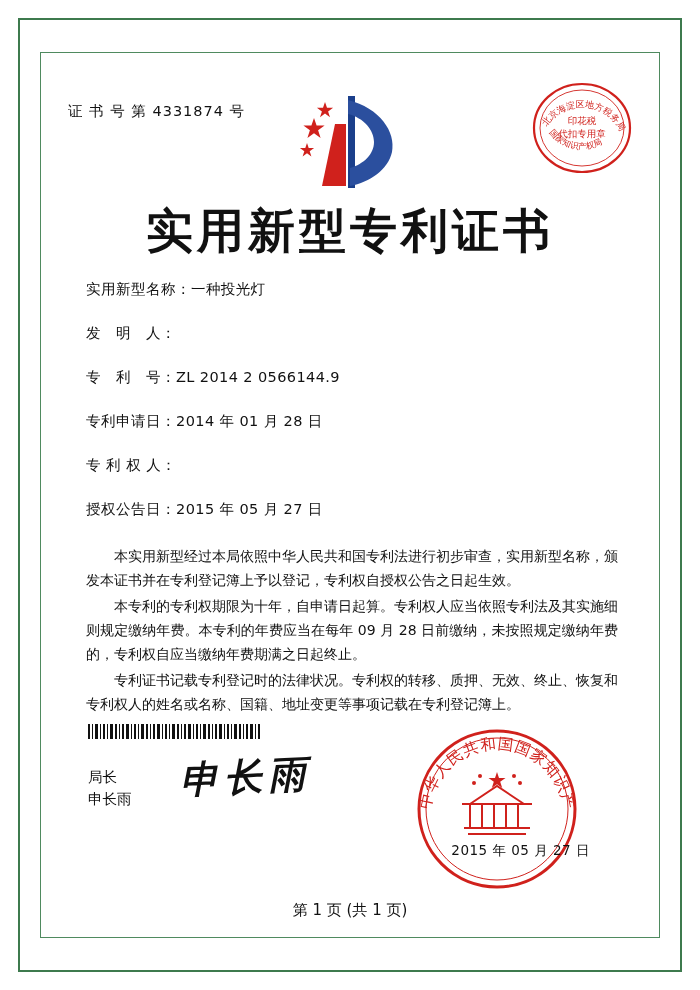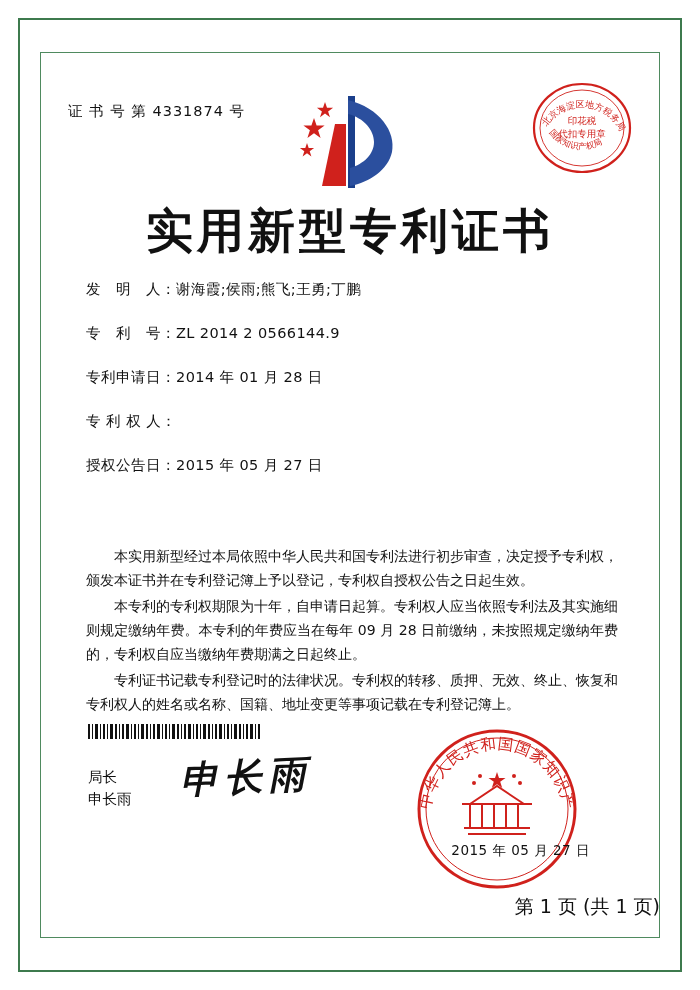--- a/index.html
+++ b/index.html
@@ -181,22 +181,22 @@
     color: #111;
     letter-spacing: 0.5px;
   }
 
   
   .footer {
     position: absolute;
     left: 0;
     right: 0;
     bottom: 18px;
-    text-align: right;
-    font-size: 19px;
+    text-align: center;
+    font-size: 15px;
     color: #111;
   }
 
   svg { display: block; }
 </style>
 </head>
 <body>
 
 <div class="page">
 
@@ -234,42 +234,45 @@
         </text>
         <text x="54" y="50" font-size="9.5" fill="#d0211c" text-anchor="middle" font-family="DejaVu Sans, sans-serif">印花税</text>
         <text x="54" y="63" font-size="9.5" fill="#d0211c" text-anchor="middle" font-family="DejaVu Sans, sans-serif">代扣专用章</text>
       </svg>
     </div>
 
     <div class="doc-title">实用新型专利证书</div>
 
     <div class="fields">
       <div class="field-row">
+        <span class="field-label">实用新型名称：</span>
+        <span class="field-value">一种投光灯</span>
+      </div>
+      <div class="field-row">
         <span class="field-label">发　明　人：</span>
-        <span class="field-value">谢海霞;侯雨;熊飞;王勇;丁鹏</span>
       </div>
       <div class="field-row">
         <span class="field-label">专　利　号：</span>
         <span class="field-value">ZL 2014 2 0566144.9</span>
       </div>
       <div class="field-row">
         <span class="field-label">专利申请日：</span>
         <span class="field-value">2014 年 01 月 28 日</span>
       </div>
       <div class="field-row">
         <span class="field-label">专 利 权 人：</span>
       </div>
       <div class="field-row">
         <span class="field-label">授权公告日：</span>
         <span class="field-value">2015 年 05 月 27 日</span>
       </div>
     </div>
 
     <div class="paragraphs">
-      <p>本实用新型经过本局依照中华人民共和国专利法进行初步审查，决定授予专利权，颁发本证书并在专利登记簿上予以登记，专利权自授权公告之日起生效。</p>
+      <p>本实用新型经过本局依照中华人民共和国专利法进行初步审查，实用新型名称，颁发本证书并在专利登记簿上予以登记，专利权自授权公告之日起生效。</p>
       <p>本专利的专利权期限为十年，自申请日起算。专利权人应当依照专利法及其实施细则规定缴纳年费。本专利的年费应当在每年 09 月 28 日前缴纳，未按照规定缴纳年费的，专利权自应当缴纳年费期满之日起终止。</p>
       <p>专利证书记载专利登记时的法律状况。专利权的转移、质押、无效、终止、恢复和专利权人的姓名或名称、国籍、地址变更等事项记载在专利登记簿上。</p>
     </div>
 
     <div class="barcode">
       <svg width="175" height="15" viewBox="0 0 175 15">
         <g fill="#111">
           <rect x="0" y="0" width="2" height="15"></rect>
             <rect x="4" y="0" width="1" height="15"></rect>
           <rect x="7" y="0" width="3" height="15"></rect>

